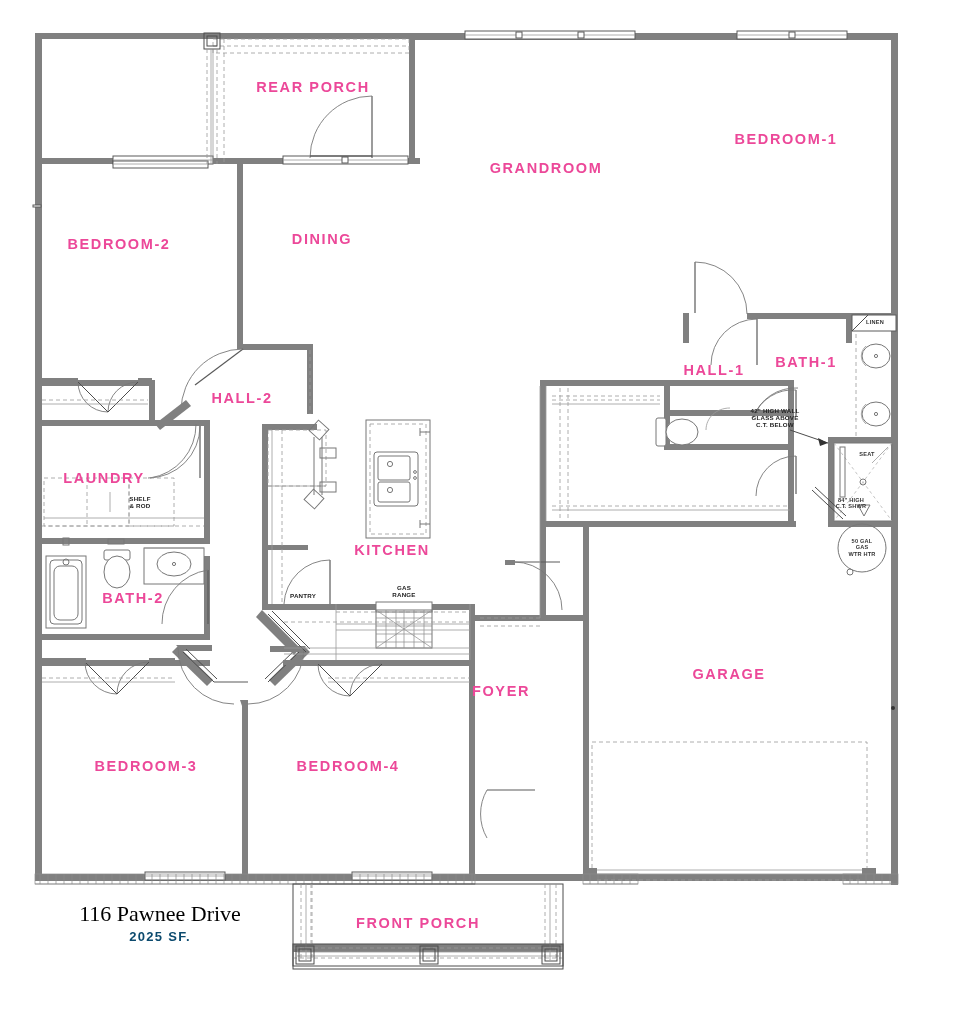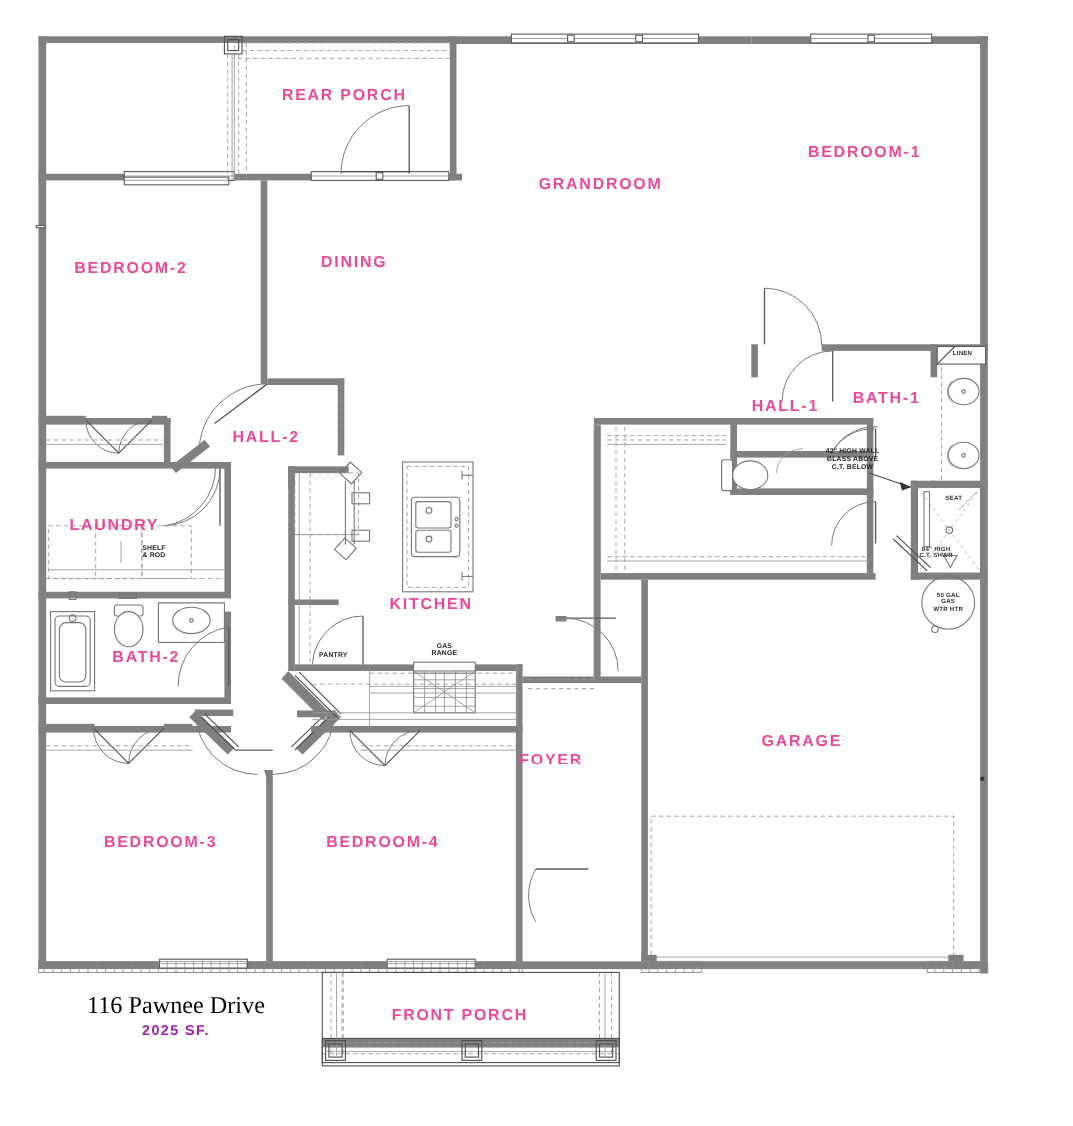--- a/index.html
+++ b/index.html
@@ -49,21 +49,21 @@
     font-family:"Liberation Serif",serif;
     color:#000;
     font-size:22px;
     white-space:nowrap;
     transform:translate(-50%,-50%);
   }
   .sf{
     position:absolute;
     font-family:"Liberation Sans",sans-serif;
     font-weight:700;
-    color:#a21caf;
+    color:#0c4a6e;
     font-size:13px;
     letter-spacing:1.3px;
     white-space:nowrap;
     transform:translate(-50%,-50%);
   }
 </style>
 </head>
 <body>
 
 <div id="plan">

